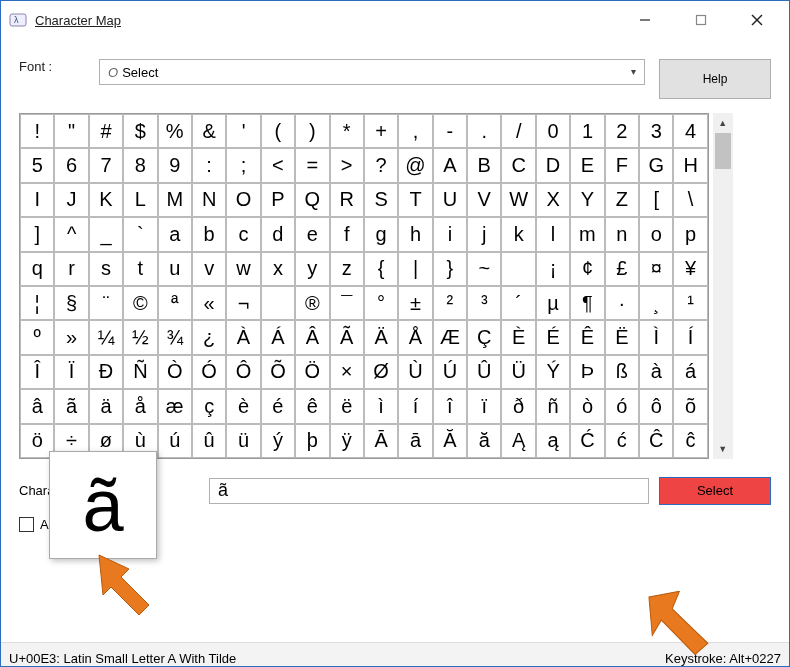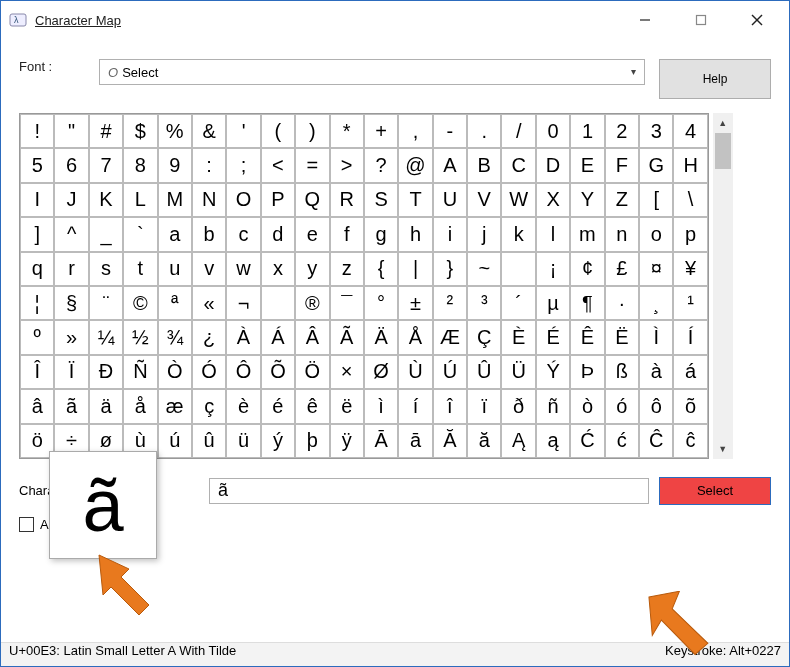--- a/index.html
+++ b/index.html
@@ -143,21 +143,21 @@
     display: flex; align-items: center; justify-content: center;
   }
   .btn.primary { border-color: #2c6bbd; }
   .adv-row { display:flex; align-items:center; margin-top: 12px; gap:6px; }
   .adv-row .cb { width:15px; height:15px; border:1px solid #333; }
   .adv-row .lbl { font-size: 13px; }
   .statusbar {
     height: 24px;
     background: #f3f3f3;
     border-top: 1px solid #ddd;
-    display:flex; align-items:flex-start;
+    display:flex; align-items:flex-end;
     font-size: 13px;
     padding: 0 8px;
   }
   .statusbar .desc { flex:1; }
   .arrow-annot {
     position: absolute;
     z-index: 20;
   }
   .arrow-svg { display:block; }
 </style>

